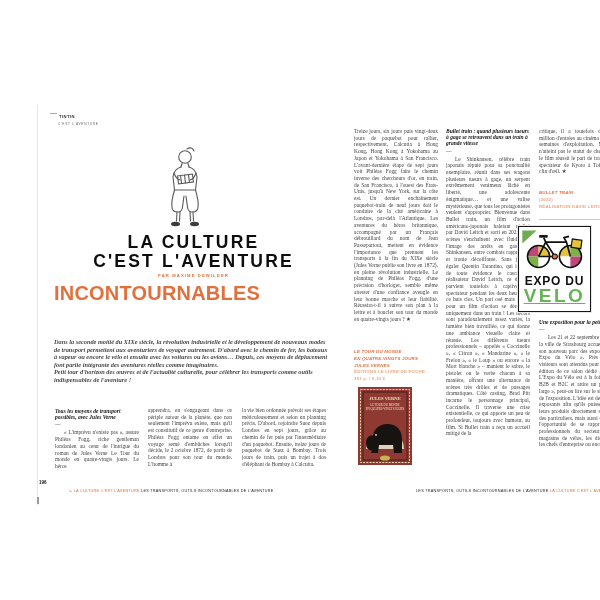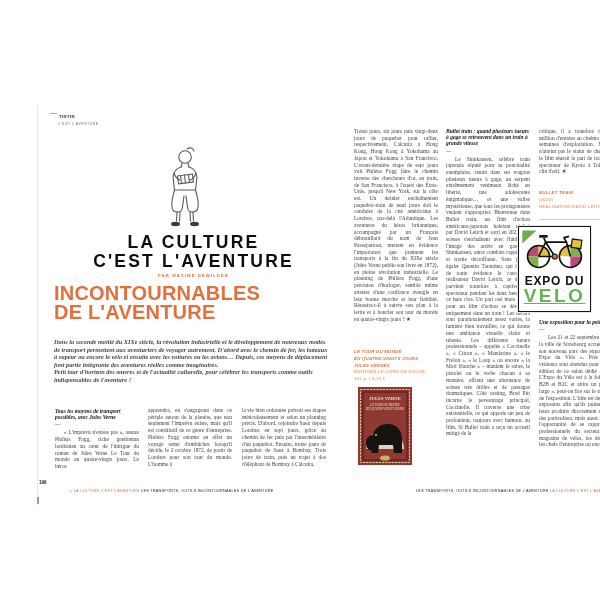--- a/index.html
+++ b/index.html
@@ -99,21 +99,20 @@
   </div>
 
   <div class="abs title">
     <div>LA CULTURE</div>
     <div>C'EST L'AVENTURE</div>
   </div>
   <div class="abs byline">PAR MAXIME DEWILDER</div>
 
   <div class="abs headline">
     <div class="w800">INCONTOURNABLES</div>
-    <div class="w800">DE L'AVENTURE</div>
   </div>
 
   <div class="abs intro serif">
     <p>Dans la seconde moitié du XIXe siècle, la révolution industrielle et le développement de nouveaux modes de transport permettent aux aventuriers de voyager autrement. D'abord avec le chemin de fer, les bateaux à vapeur ou encore le vélo et ensuite avec les voitures ou les avions… Depuis, ces moyens de déplacement font partie intégrante des aventures réelles comme imaginaires.</p>
     <p>Petit tour d'horizon des œuvres et de l'actualité culturelle, pour célébrer les transports comme outils indispensables de l'aventure !</p>
   </div>
 
   <div class="abs col serif" style="left:19px;top:408px;height:72px;">
     <div class="colhead">Tous les moyens de transport possibles, avec Jules Verne</div>
     <span class="coldash">—</span>

